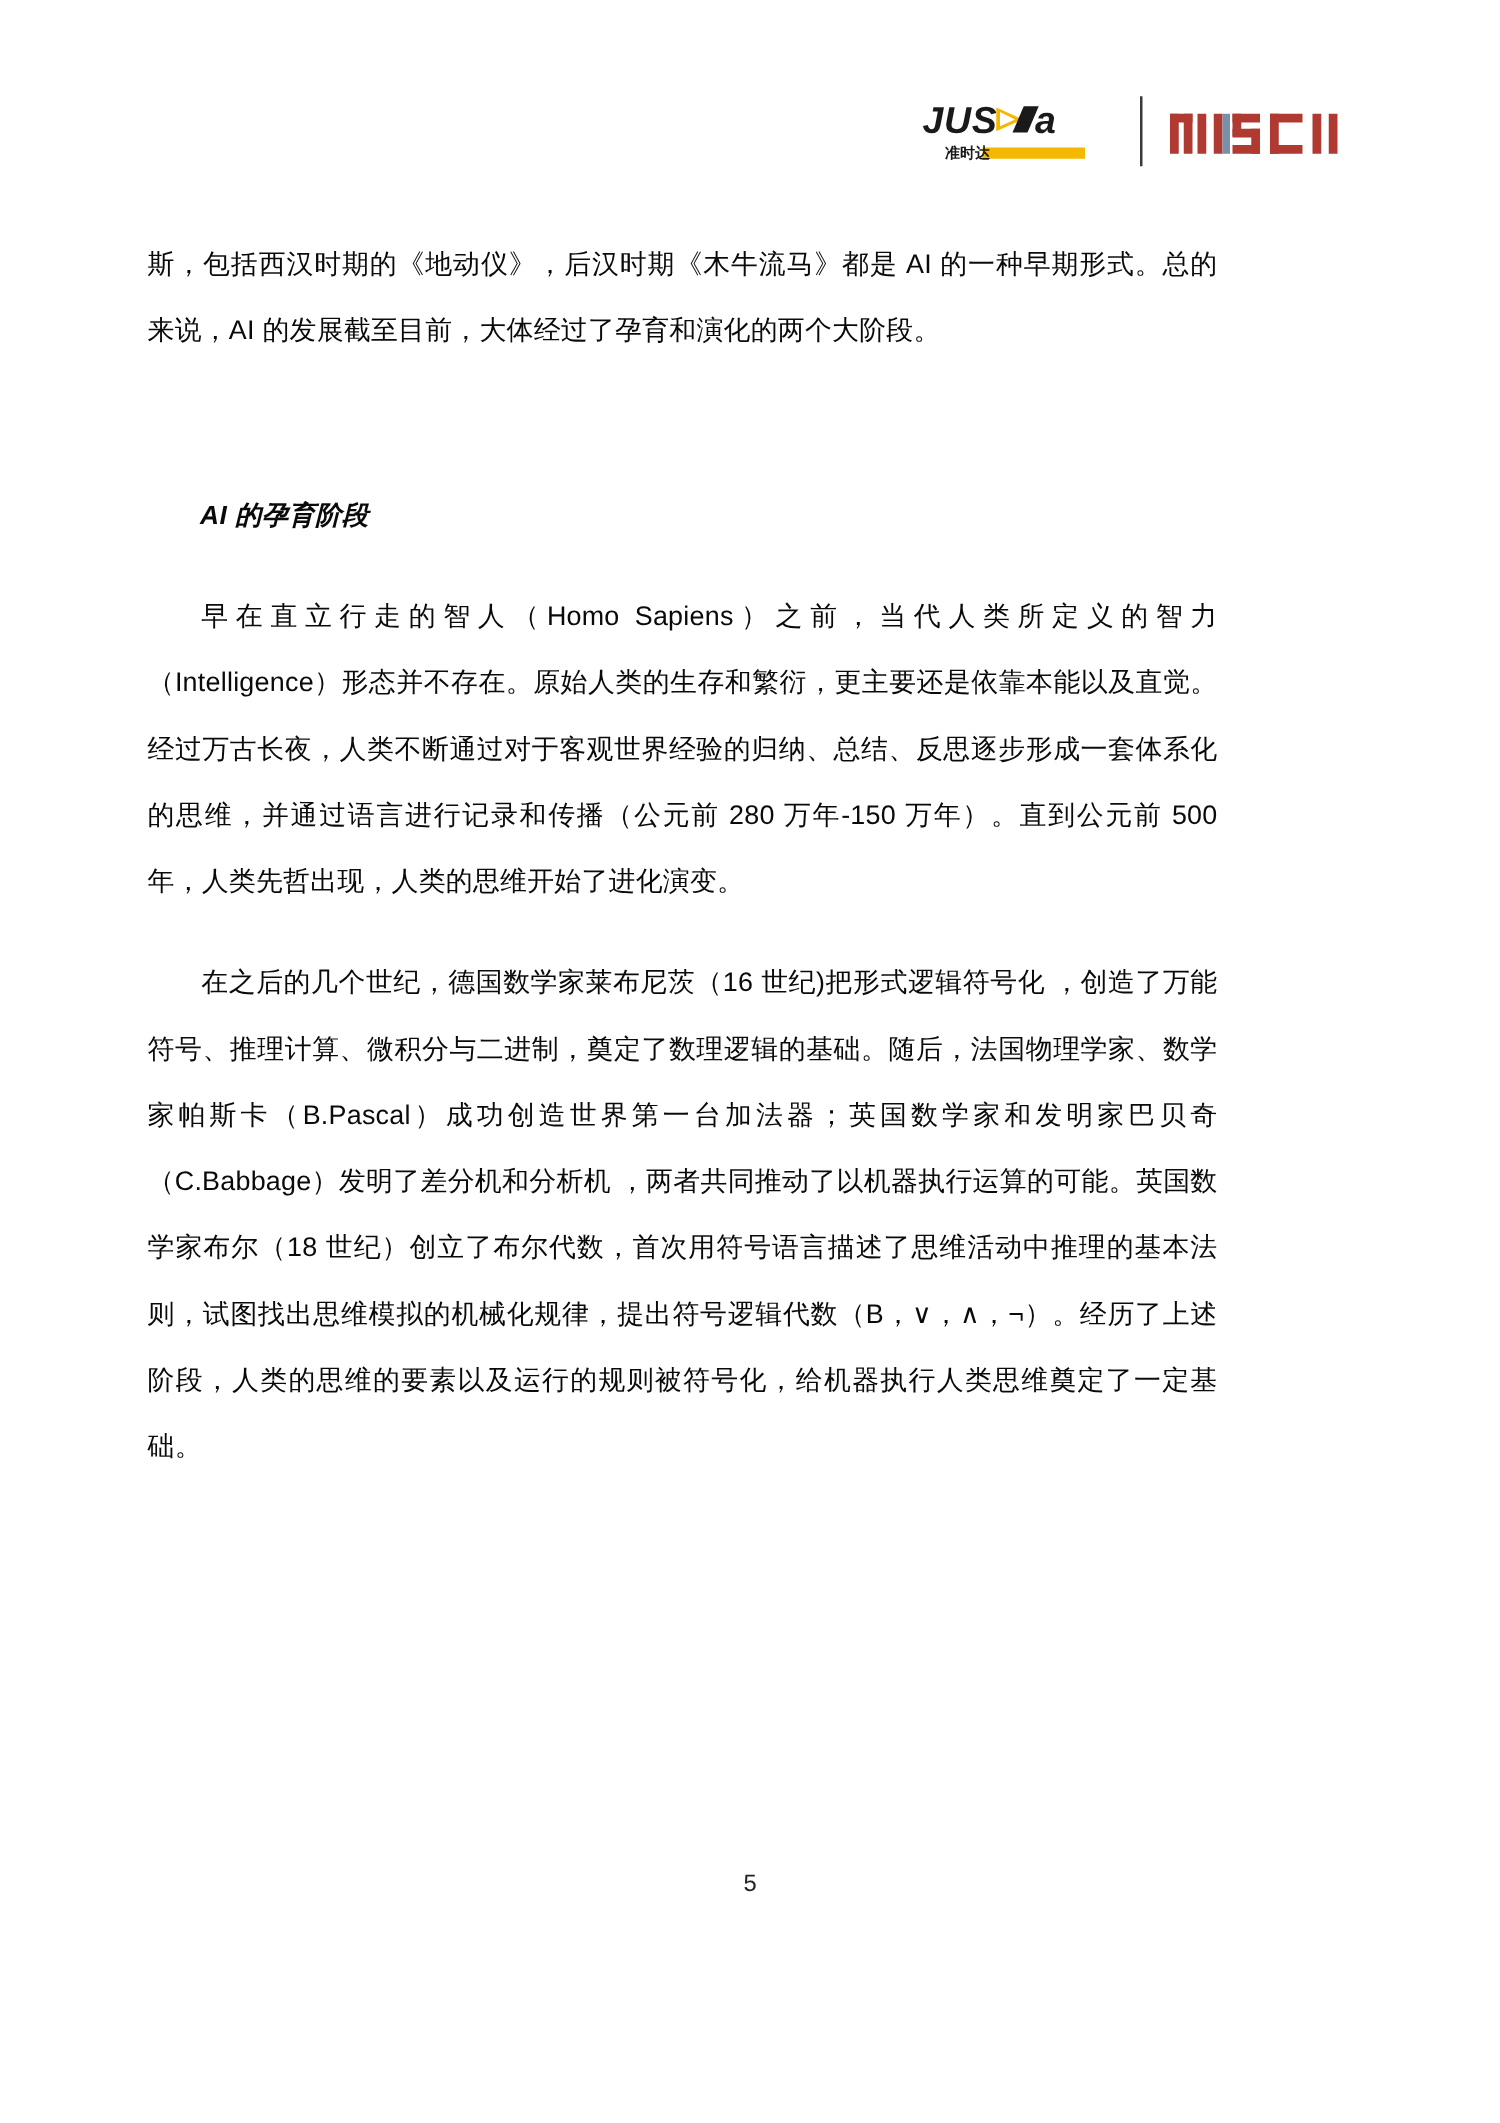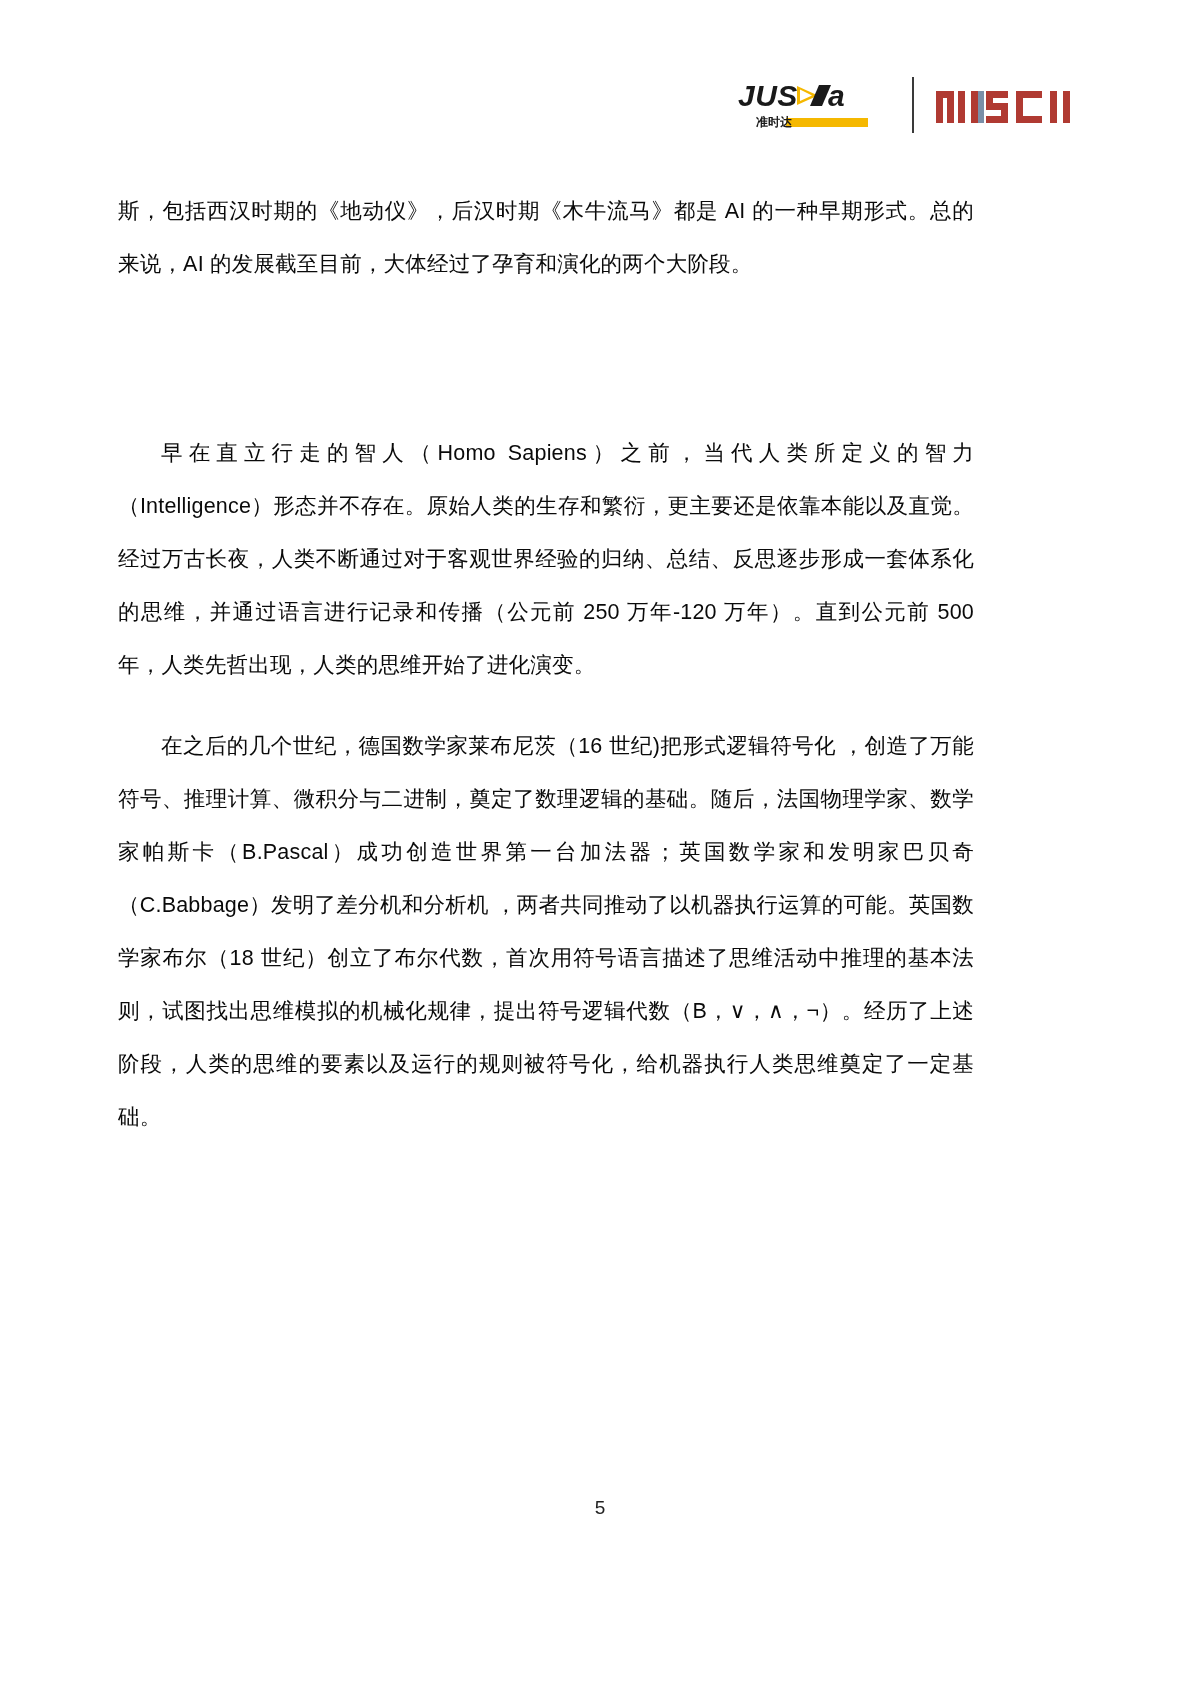--- a/index.html
+++ b/index.html
@@ -153,24 +153,25 @@
       </svg>
     </span>
   </div>
 
   <div class="content">
 
     <p class="para">斯，包括西汉时期的《地动仪》，后汉时期《木牛流马》都是 AI 的一种早期形式。总的来说，AI 的发展截至目前，大体经过了孕育和演化的两个大阶段。</p>
 
     <div class="gap-large"></div>
 
+    <h2 class="heading">AI 的孕育阶段</h2>
 
     <div class="gap-mid"></div>
 
-    <p class="para indent">早在直立行走的智人（Homo Sapiens）之前，当代人类所定义的智力（Intelligence）形态并不存在。原始人类的生存和繁衍，更主要还是依靠本能以及直觉。经过万古长夜，人类不断通过对于客观世界经验的归纳、总结、反思逐步形成一套体系化的思维，并通过语言进行记录和传播（公元前 250 万年-120 万年）。直到公元前 500 年，人类先哲出现，人类的思维开始了进化演变。</p>
+    <p class="para indent">早在直立行走的智人（Homo Sapiens）之前，当代人类所定义的智力（Intelligence）形态并不存在。原始人类的生存和繁衍，更主要还是依靠本能以及直觉。经过万古长夜，人类不断通过对于客观世界经验的归纳、总结、反思逐步形成一套体系化的思维，并通过语言进行记录和传播（公元前 280 万年-150 万年）。直到公元前 500 年，人类先哲出现，人类的思维开始了进化演变。</p>
 
 
     <p class="para indent">在之后的几个世纪，德国数学家莱布尼茨（16 世纪)把形式逻辑符号化 ，创造了万能符号、推理计算、微积分与二进制，奠定了数理逻辑的基础。随后，法国物理学家、数学家帕斯卡（B.Pascal）成功创造世界第一台加法器；英国数学家和发明家巴贝奇（C.Babbage）发明了差分机和分析机 ，两者共同推动了以机器执行运算的可能。英国数学家布尔（18 世纪）创立了布尔代数，首次用符号语言描述了思维活动中推理的基本法则，试图找出思维模拟的机械化规律，提出符号逻辑代数（B，∨，∧，¬）。经历了上述阶段，人类的思维的要素以及运行的规则被符号化，给机器执行人类思维奠定了一定基础。</p>
 
   </div>
 
   <div class="footer">
     <span>5</span>
   </div>
 

